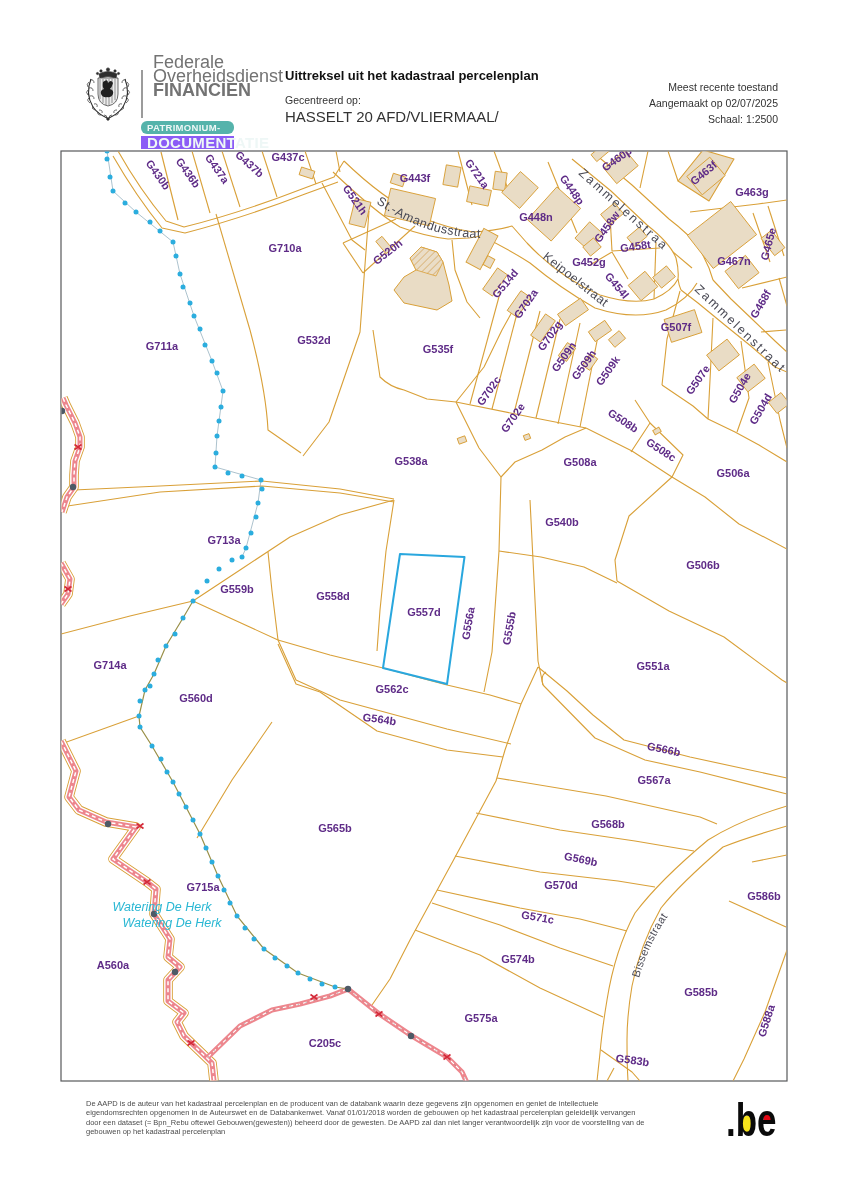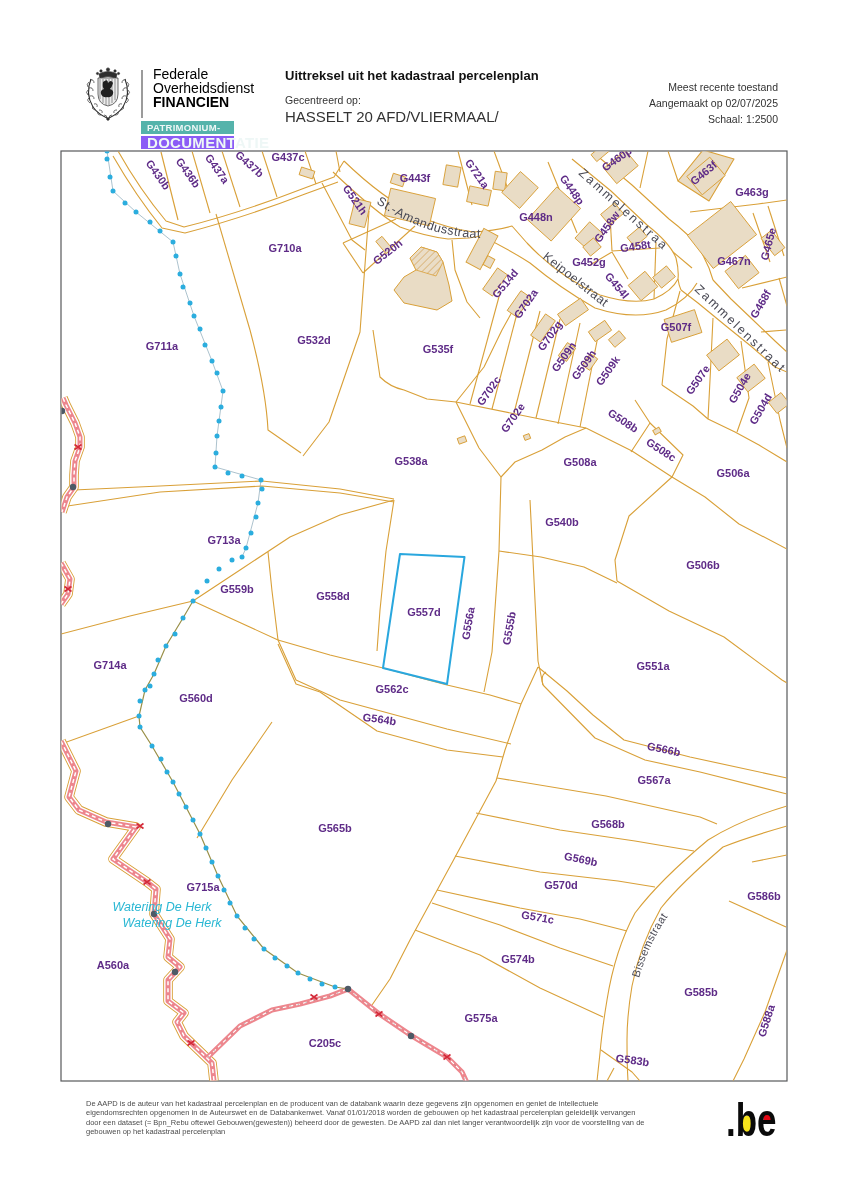--- a/index.html
+++ b/index.html
@@ -25,23 +25,23 @@
     <path d="M5,16 q-3,2 -1,5 M4,24 q-3,2 0,5 M5,32 q-3,2 1,5 M9,40 q-2,3 2,4 M14,46 q-1,3 3,3"></path>
     <path d="M43,16 q3,2 1,5 M44,24 q3,2 0,5 M43,32 q3,2 -1,5 M39,40 q2,3 -2,4 M34,46 q1,3 -3,3"></path>
     <path d="M6,14 q4,-1 4,3 M5,22 q4,-1 4,3 M6,30 q4,-1 4,3 M10,38 q4,-1 3,3 M15,44 q4,0 3,3 M20,49 q3,0 3,3"></path>
     <path d="M42,14 q-4,-1 -4,3 M43,22 q-4,-1 -4,3 M42,30 q-4,-1 -4,3 M38,38 q-4,-1 -3,3 M33,44 q-4,0 -3,3 M28,49 q-3,0 -3,3"></path>
     <circle cx="24" cy="53" r="1.3" fill="#2e2e2e"></circle>
   </g>
 </svg>
 
 <div class="abs" style="left:141px;top:70px;width:2px;height:48px;background:#9b9b9b;"></div>
 
-<div class="abs" style="left:153px;top:67px;font-size:14px;line-height:14px;color:#000000;">Federale<br>Overheidsdienst<br><b>FINANCIEN</b></div>
-
-<div class="abs" style="left:141px;top:121px;width:87px;height:13px;background:#55b3ab;color:#eef7f6;font-size:9.5px;font-weight:bold;letter-spacing:0.3px;text-align:left;padding-left:6px;line-height:13.5px;">PATRIMONIUM-</div>
+<div class="abs" style="left:153px;top:55px;font-size:18px;line-height:14px;color:#737373;">Federale<br>Overheidsdienst<br><b>FINANCIEN</b></div>
+
+<div class="abs" style="left:141px;top:121px;width:87px;height:13px;background:#55b3ab;color:#eef7f6;font-size:9.5px;font-weight:bold;letter-spacing:0.3px;text-align:left;padding-left:6px;line-height:13.5px;border-radius:6px;">PATRIMONIUM-</div>
 <div class="abs" style="left:141px;top:136px;width:87px;height:13px;background:#8b5cf6;color:#eef7f6;font-size:15px;font-weight:bold;letter-spacing:0.3px;text-align:left;padding-left:6px;line-height:13.5px;">DOCUMENTATIE</div>
 
 <div class="abs" style="left:285px;top:68px;font-size:13px;font-weight:bold;color:#111;">Uittreksel uit het kadastraal percelenplan</div>
 
 <div class="abs" style="left:285px;top:94px;font-size:10.5px;color:#333;">Gecentreerd op:</div>
 <div class="abs" style="left:285px;top:108px;font-size:15px;color:#333;">HASSELT 20 AFD/VLIERMAAL/</div>
 
 <div class="abs" style="left:478px;top:79px;width:300px;font-size:10.5px;color:#333;text-align:right;line-height:16px;">Meest recente toestand<br>Aangemaakt op 02/07/2025<br>Schaal: 1:2500</div>
 
 <svg class="abs" style="left:0;top:0;" width="848" height="1200" viewBox="0 0 848 1200">

